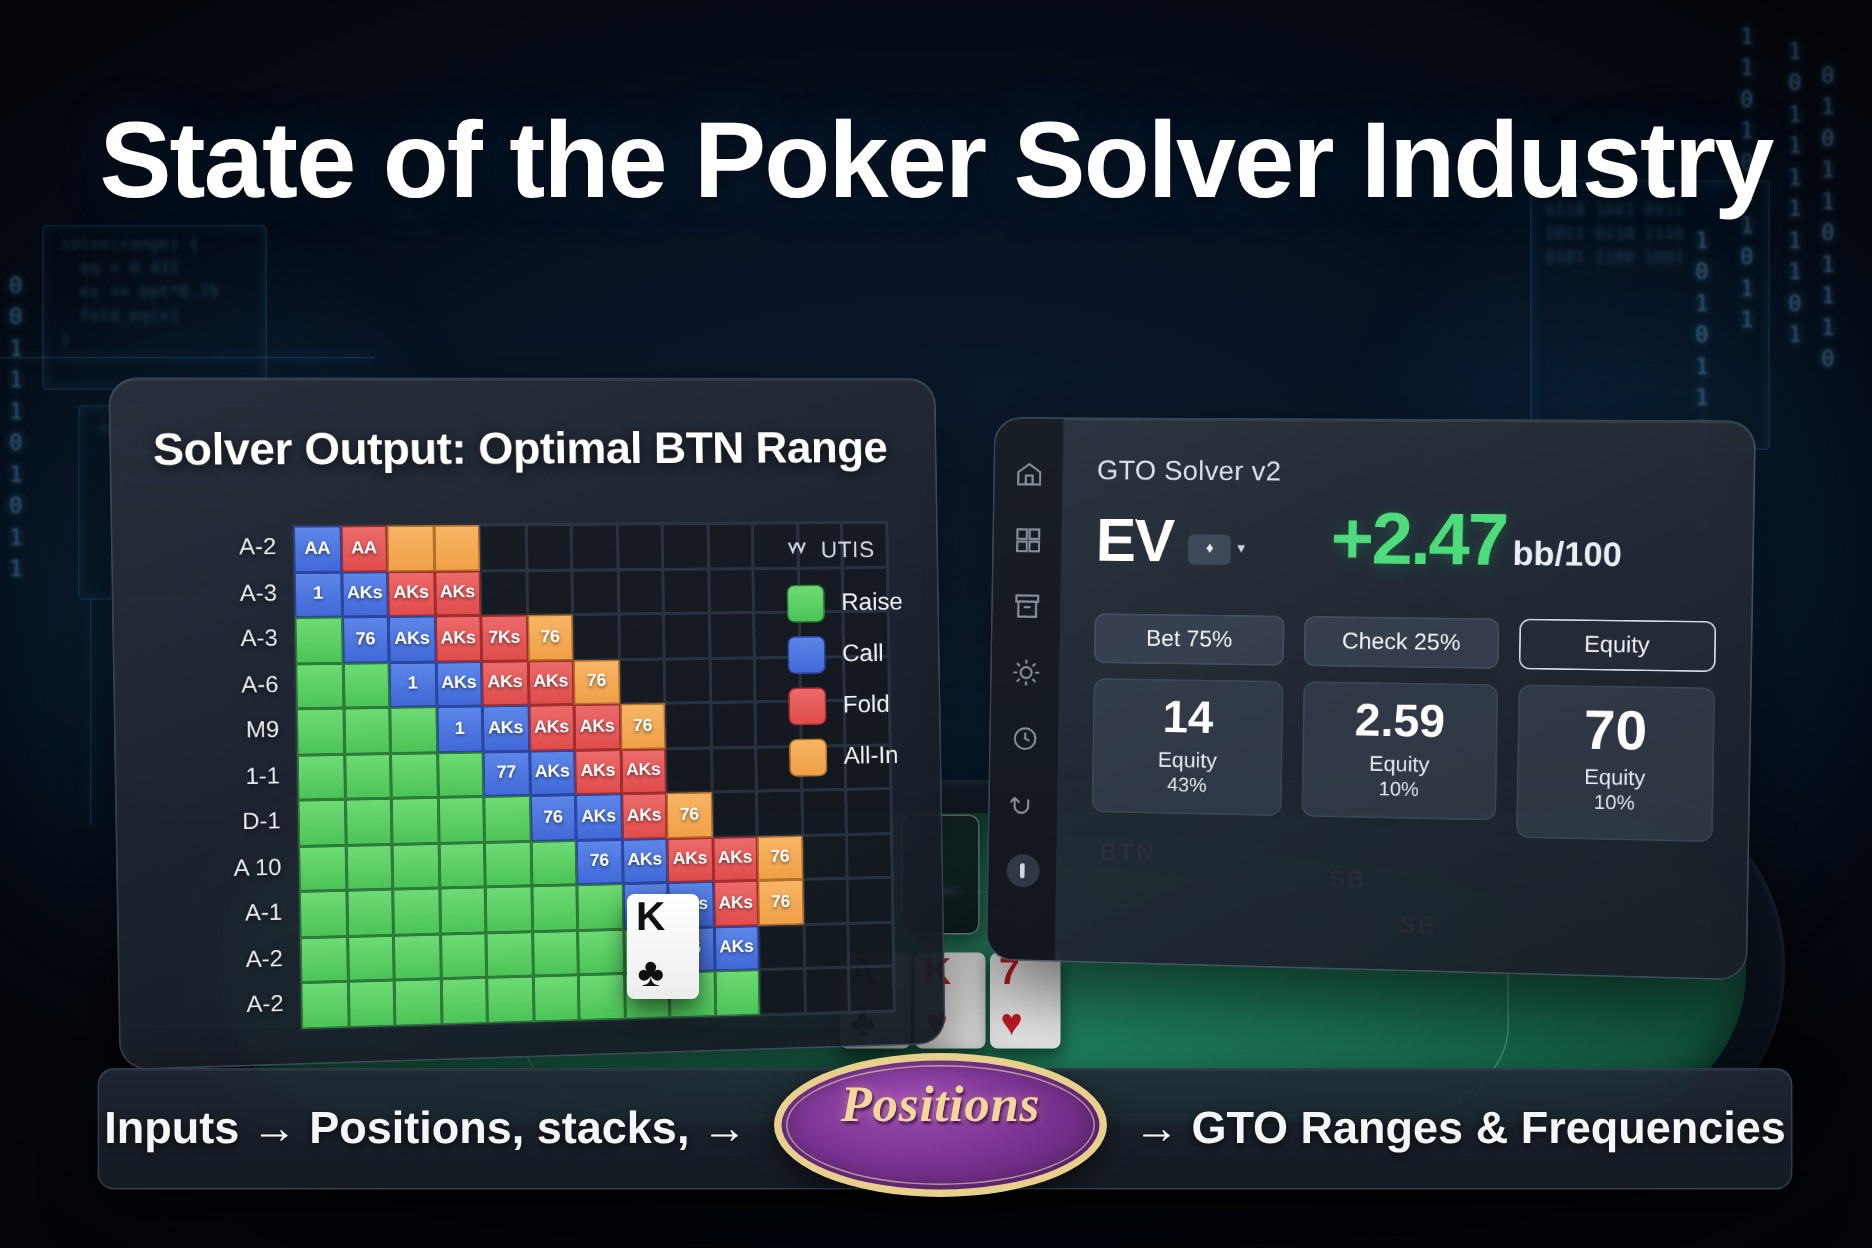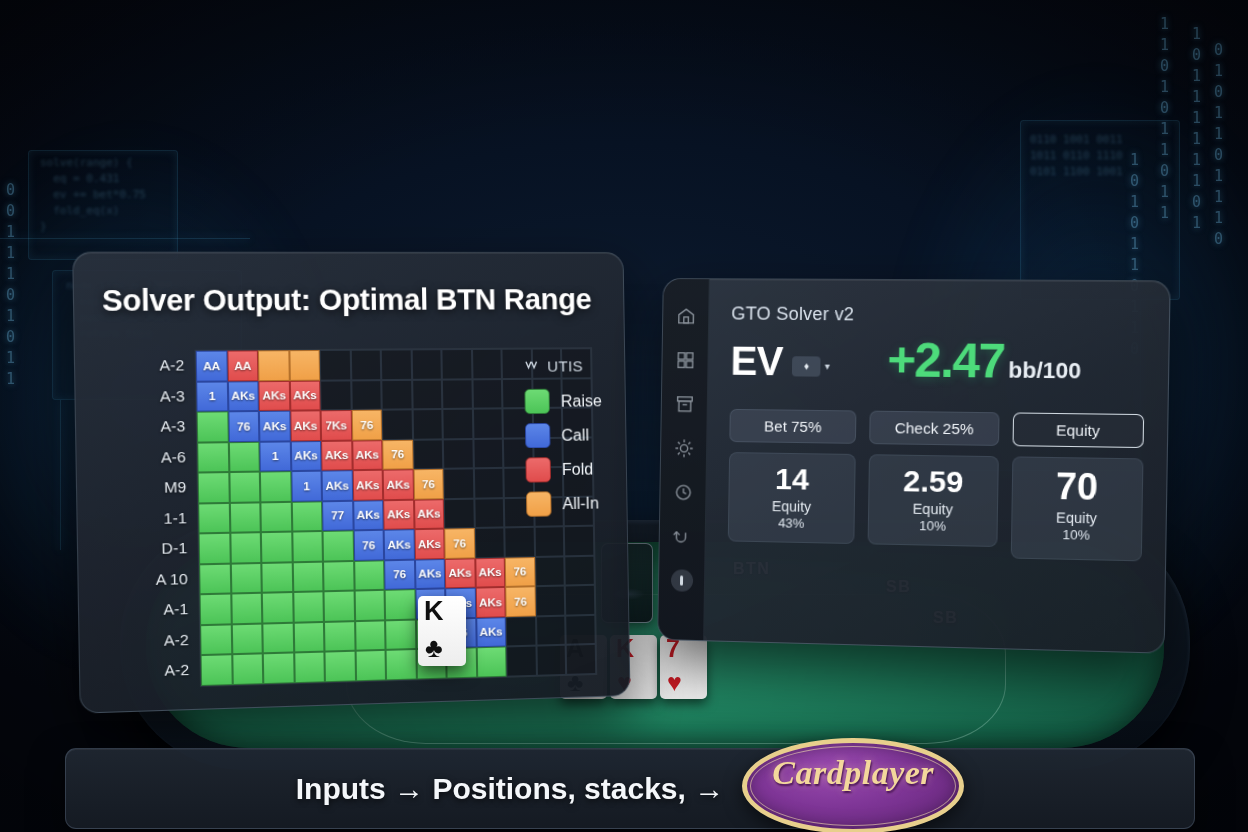--- a/index.html
+++ b/index.html
@@ -315,21 +315,21 @@
     text-align:center;
   }
   .stat-card.big { padding-bottom: 16px; }
   .stat-value { font-size:30px; font-weight:700; color:#ffffff; line-height:1.05; }
   .stat-card.big .stat-value { font-size:36px; }
   .stat-name { font-size:14px; color:#e3e9f0; margin-top:3px; }
   .stat-sub  { font-size:13px; color:#dfe6ee; margin-top:1px; }
 
   
   #caption-bar {
-    position:absolute; left:65px; top:748px; width:1130px; height:81px;
+    position:absolute; left:65px; top:712px; width:1130px; height:81px;
     background: linear-gradient(180deg, rgba(33,41,52,.90), rgba(22,28,37,.93));
     border: 1px solid rgba(150,175,205,.22);
     border-radius: 11px;
     box-shadow: 0 14px 34px rgba(0,0,0,.55), inset 0 1px 0 rgba(255,255,255,.06);
     display:flex; align-items:center; justify-content:center; gap:18px;
   }
   .cap-text {
     font-size:30px; font-weight:600; color:#f4f7fa;
     text-shadow: 0 2px 6px rgba(0,0,0,.7);
     white-space:nowrap;
@@ -444,20 +444,21 @@
 0
 1
 1
 0
 1
 1
 0</div>
 
   <div class="vignette"></div>
 
+  <h1 class="title">State of the Poker Solver Industry</h1>
 
   <div class="table-wrap">
     <div class="table-shadow"></div>
     <div class="table-rail"></div>
     <div class="table-felt">
       <div class="felt-arc"></div>
     </div>
     <div class="dealer-slot"></div>
     <div id="position-labels">
         <div class="pos-label" style="left: 323px; top: 36px;">UTG</div>
@@ -757,17 +758,18 @@
             <div class="stat-sub">10%</div>
           </div>
         </div>
     </div>
   </div>
 
   <div id="caption-bar">
     <span class="cap-text">Inputs → Positions, stacks, →</span>
     <span class="cp-logo">
       <span class="cp-ellipse"></span>
-      <span class="cp-name">Cardplayer</span>
+      <span class="cp-name">Positions</span>
     </span>
+    <span class="cap-text">→ GTO Ranges &amp; Frequencies</span>
   </div>
 
 </div>
 
 </body></html>

